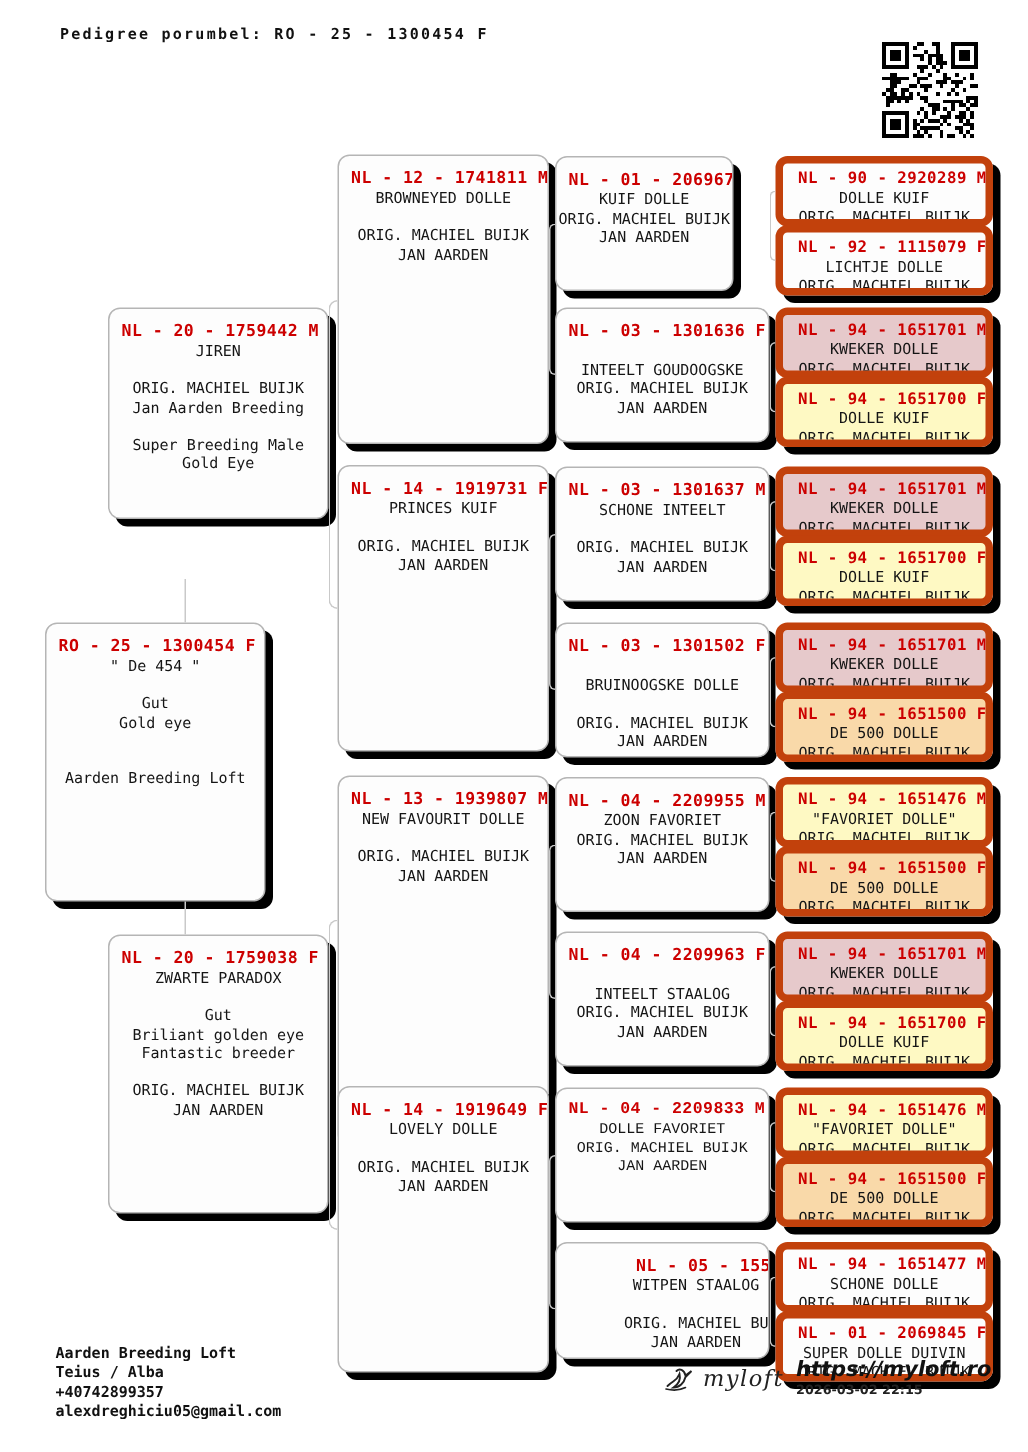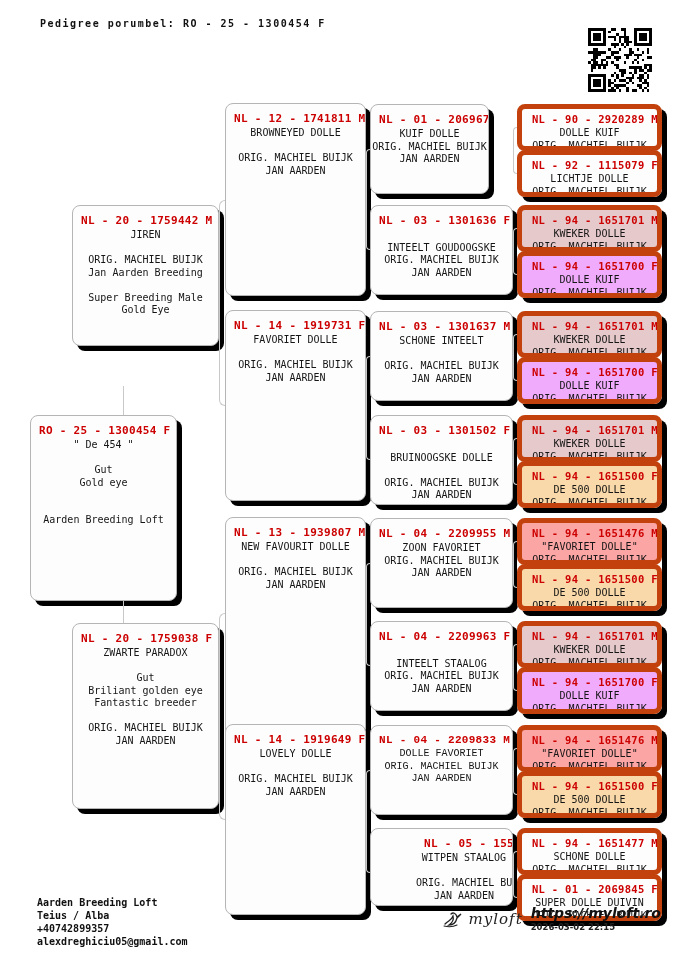--- a/index.html
+++ b/index.html
@@ -20,23 +20,23 @@
   .line { font-size:10px; line-height:12.5px; text-align:center; color:#151515; white-space:pre; }
 
   
   .panel { position:absolute; border-radius:8px; box-shadow:5px 5px 0 #000; background:#fdfdfd; }
   .sub  { height:47px; border:5px solid #c2410c; border-radius:8px; overflow:hidden; padding-top:1px; }
   .sub:first-child { margin-bottom:-1px; }
   .sub .ring { font-size:10.5px; padding:3px 8px 1px 10px; }
   .sub .line { line-height:13px; }
   .bg-white  { background:#fdfdfd; }
   .bg-pink   { background:#e6c9cb; }
-  .bg-yellow { background:#f0abfc; }
+  .bg-yellow { background:#fef9c3; }
   .bg-orange { background:#f9d9a9; }
-  .bg-blue   { background:#fca5a5; }
+  .bg-blue   { background:#fef9c3; }
 
   
   .vline   { position:absolute; border-left:1.5px solid #c9c9c9; }
   .bracket { position:absolute; border-left:1.5px solid #c9c9c9; border-top:1.5px solid #c9c9c9;
              border-bottom:1.5px solid #c9c9c9; border-radius:8px 0 0 8px; }
 
   
   .breeder { position:absolute; left:37px; top:896px; font-weight:bold; font-size:10px;
              line-height:13px; color:#111; }
   .brand-area { position:absolute; right:24px; top:905px; display:flex; align-items:flex-start; gap:8px; }
@@ -369,21 +369,21 @@
       </div>
       <div class="pbox" style="left: 225px; top: 103px; width: 141px; height: 193px;">
         <div class="ring">NL - 12 - 1741811 M</div>
         <div class="line">BROWNEYED DOLLE</div>
         <div class="line">&nbsp;</div>
         <div class="line">ORIG. MACHIEL BUIJK</div>
         <div class="line">JAN AARDEN</div>
       </div>
       <div class="pbox" style="left: 225px; top: 310px; width: 141px; height: 191px;">
         <div class="ring">NL - 14 - 1919731 F</div>
-        <div class="line">FAVORIET DOLLE</div>
+        <div class="line">PRINCES KUIF</div>
         <div class="line">&nbsp;</div>
         <div class="line">ORIG. MACHIEL BUIJK</div>
         <div class="line">JAN AARDEN</div>
       </div>
       <div class="pbox" style="left: 225px; top: 517px; width: 141px; height: 247px;">
         <div class="ring">NL - 13 - 1939807 M</div>
         <div class="line">NEW FAVOURIT DOLLE</div>
         <div class="line">&nbsp;</div>
         <div class="line">ORIG. MACHIEL BUIJK</div>
         <div class="line">JAN AARDEN</div>

